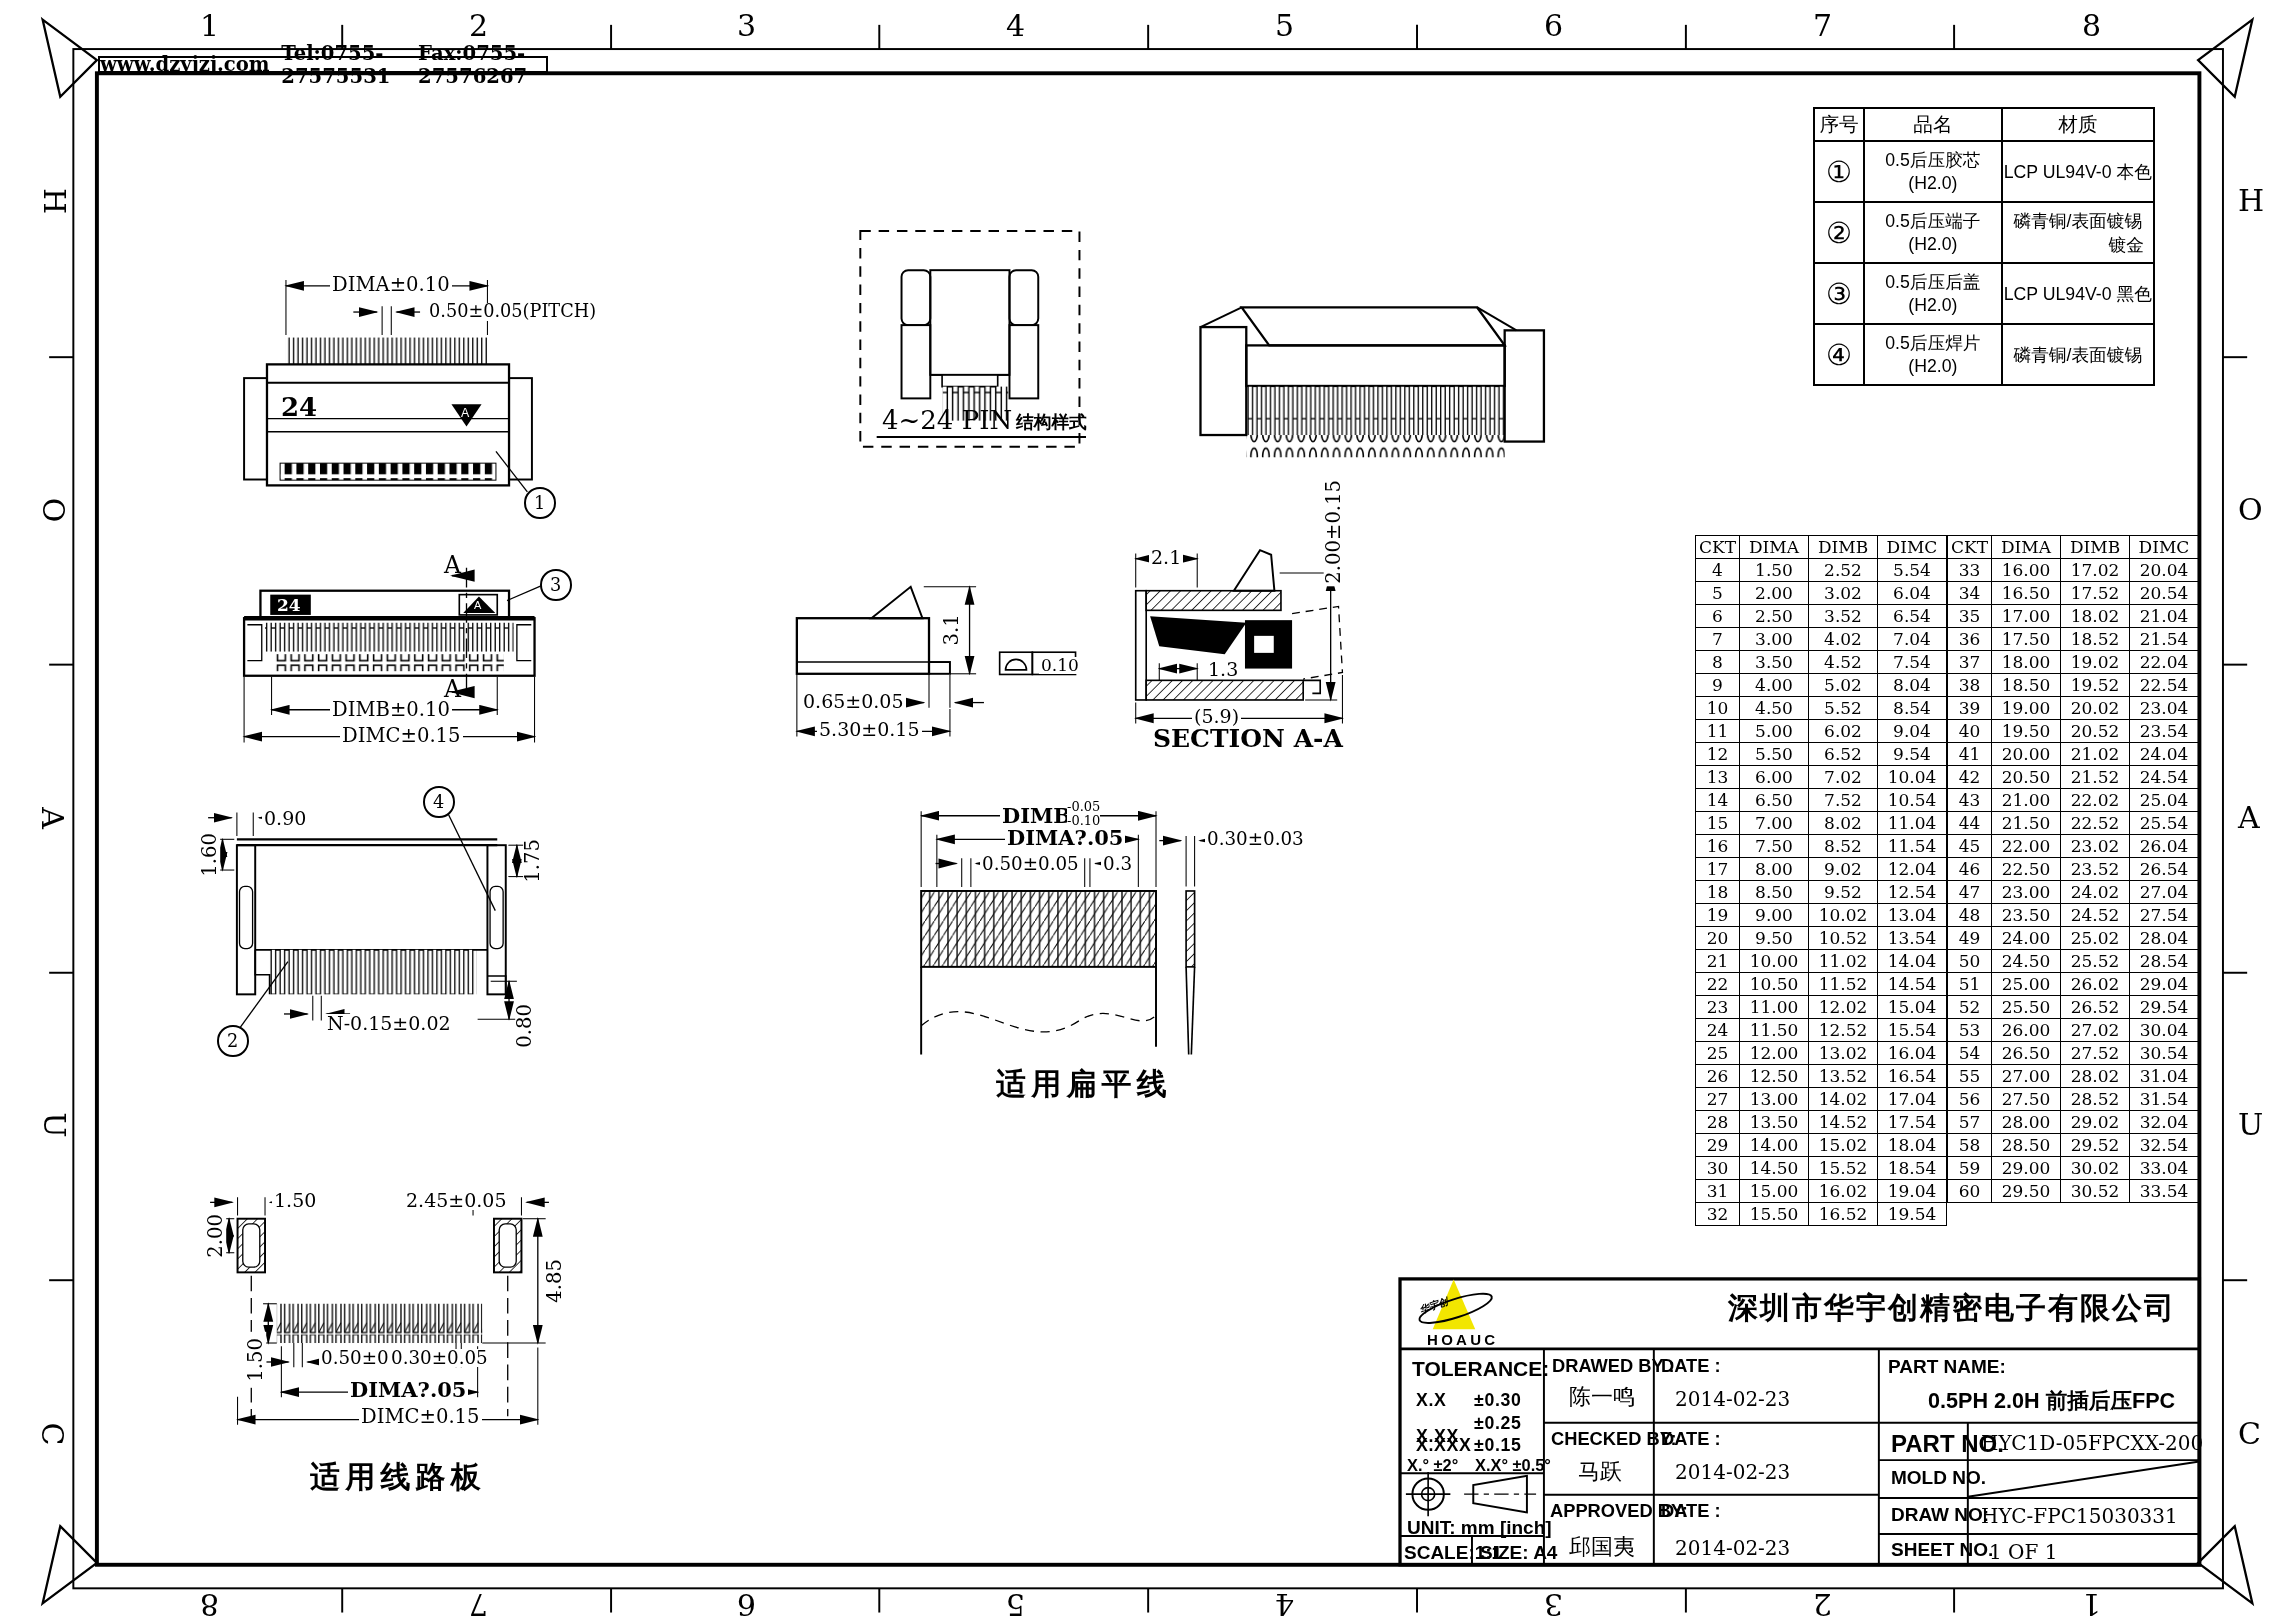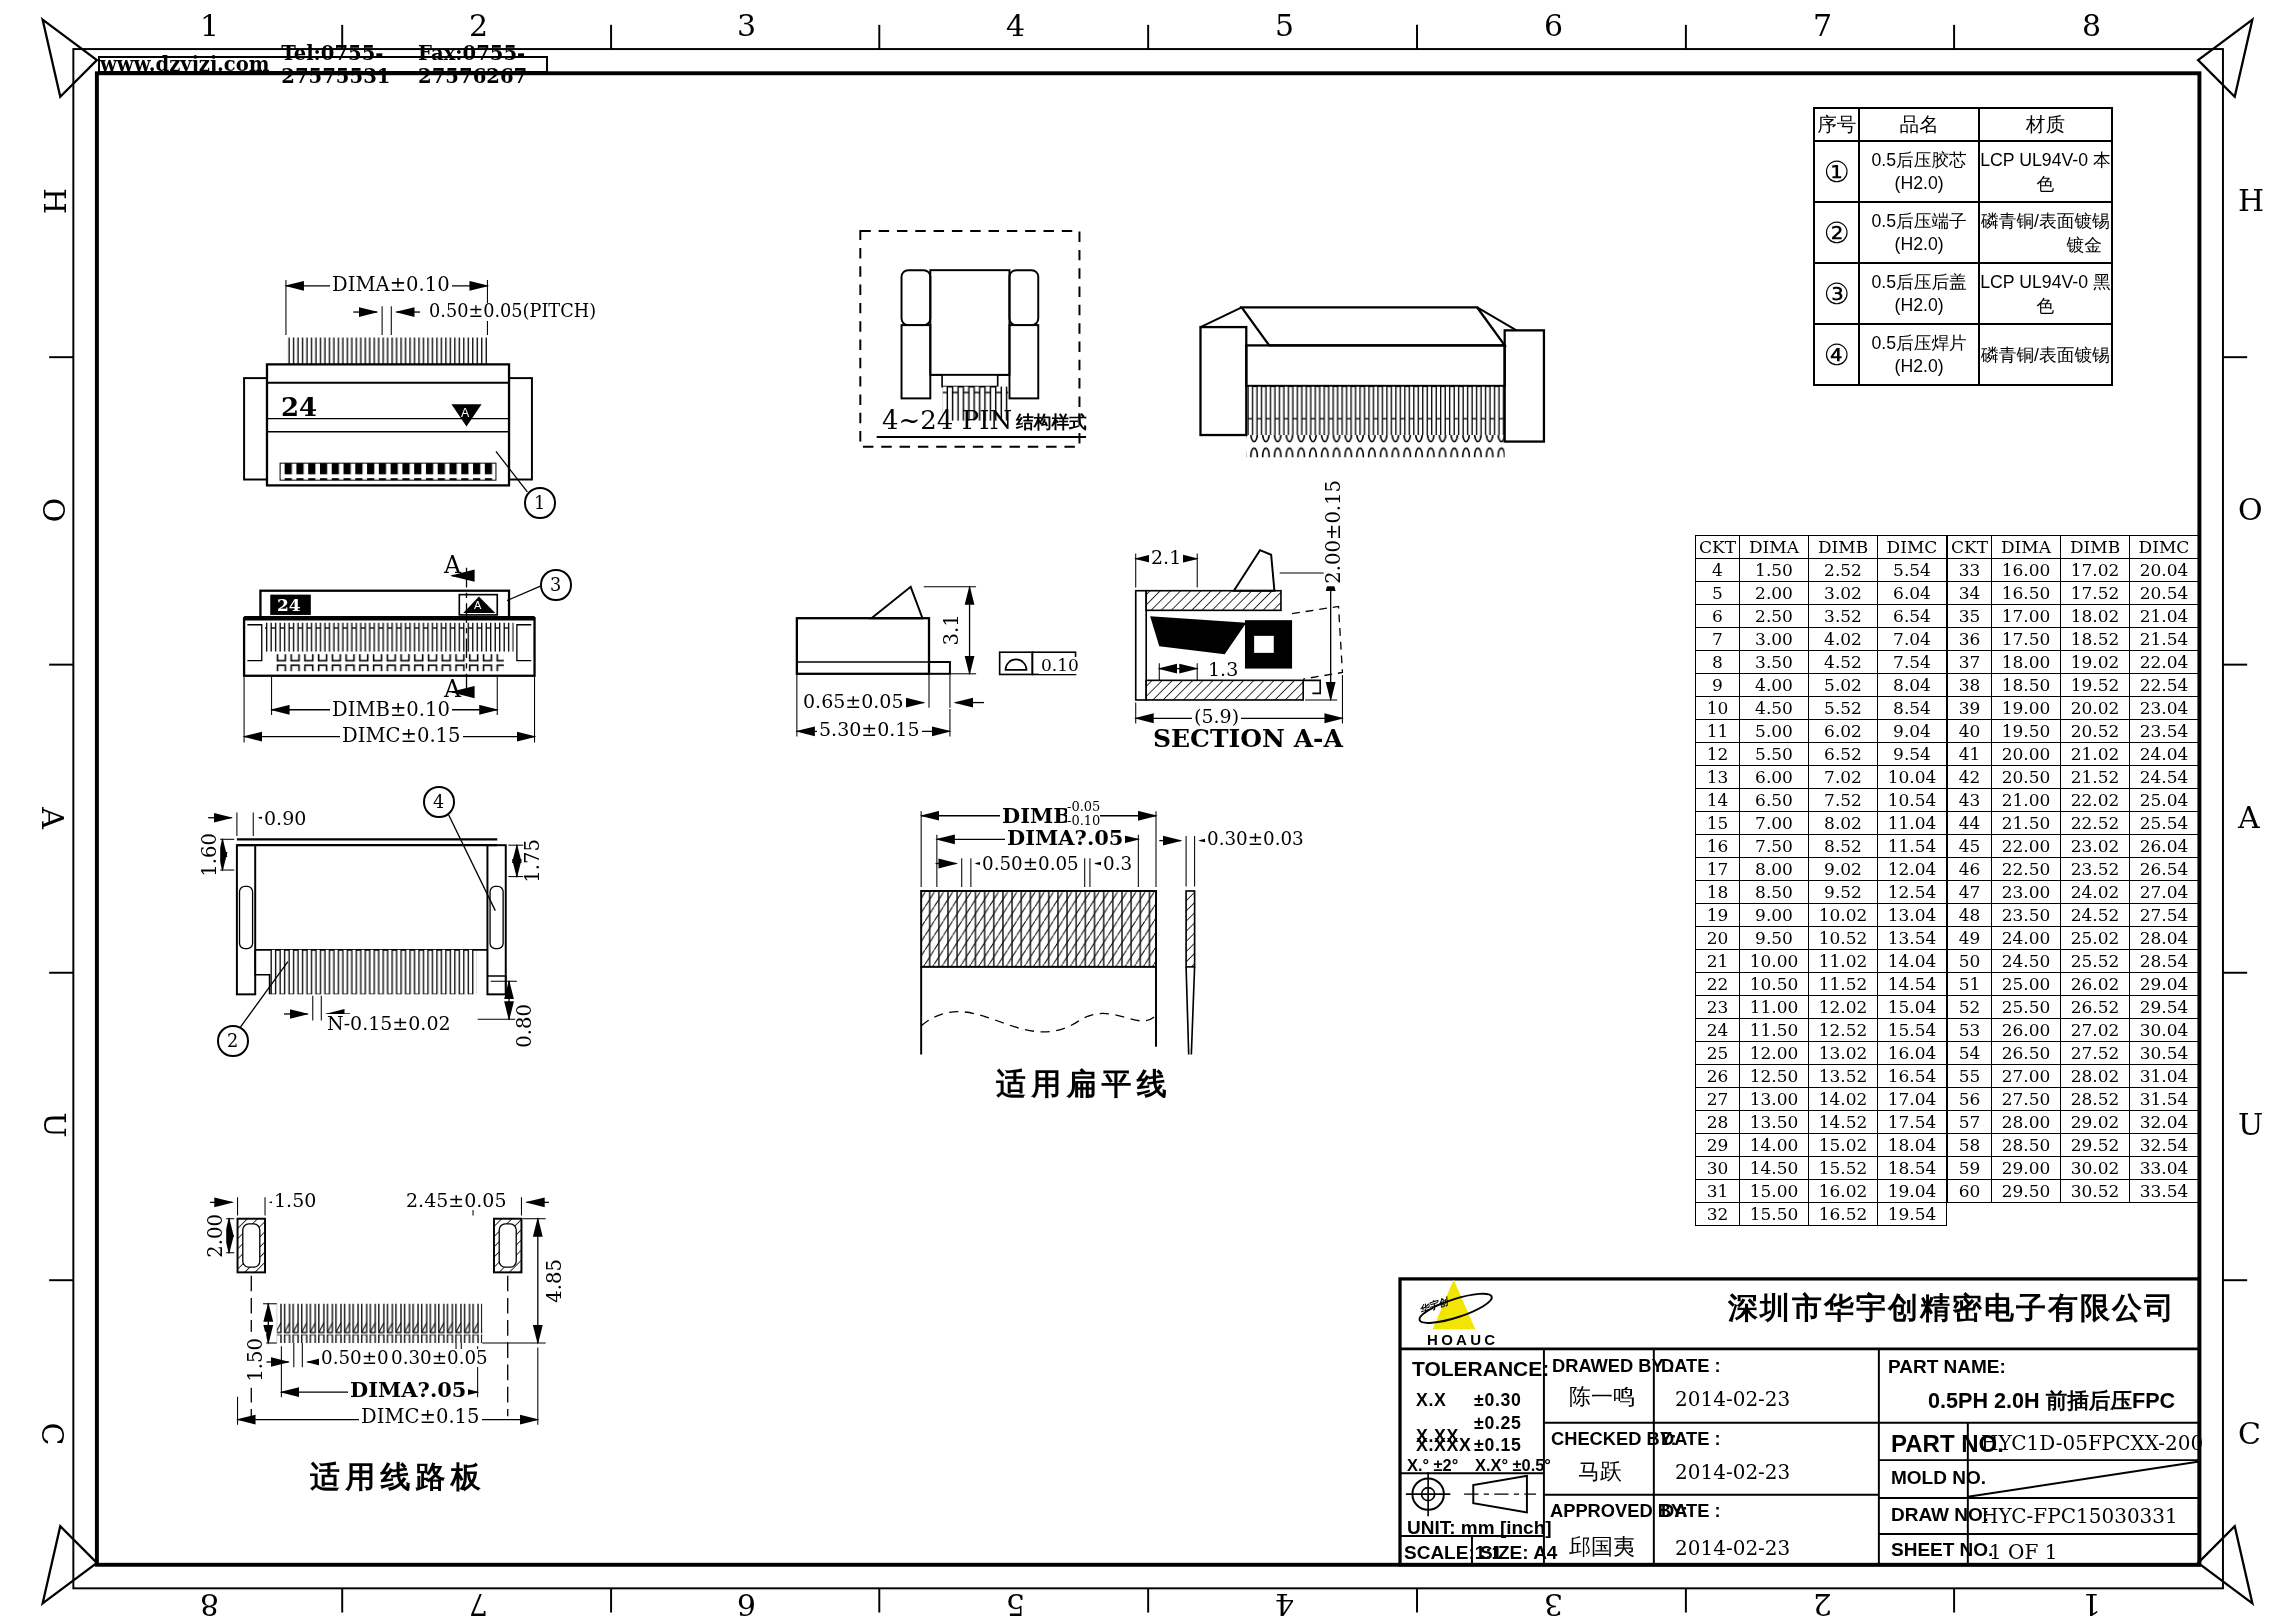--- a/index.html
+++ b/index.html
@@ -16,21 +16,21 @@
            background:#fff;display:flex;align-items:center;justify-content:center;
            font-family:"DejaVu Serif",serif;font-size:17.7px;}
   .zone{position:absolute;font-family:"DejaVu Serif",serif;font-size:30px;line-height:1;}
   .lbl{font-weight:bold;}
   .ser{font-family:"DejaVu Serif",serif;}
   
   #hdrbar{position:absolute;left:98px;top:56px;width:450px;height:17px;border:2px solid #000;
           box-sizing:border-box;display:flex;align-items:center;justify-content:center;gap:11.8px;
           font-family:"DejaVu Serif",serif;font-weight:bold;font-size:19.6px;}
   
-  #ptable{position:absolute;left:1813px;top:107px;width:300px;border-collapse:collapse;
+  #ptable{position:absolute;left:1813px;top:107px;width:342px;border-collapse:collapse;
           font-size:17.7px;text-align:center;}
   #ptable th,#ptable td{border:2px solid #000;padding:0;}
   #ptable th{height:31px;font-weight:normal;font-size:19.6px;}
   #ptable td{height:59px;}
   #ptable .pno{font-size:29px;font-family:"DejaVu Serif",serif;}
   #ptable .pname div{line-height:1.3;}
   #ptable .pmat2{text-align:right;padding-right:9.2px;}
   
   .ckt{position:absolute;border-collapse:collapse;font-family:"DejaVu Serif",serif;
        font-size:17px;text-align:center;table-layout:fixed;}

